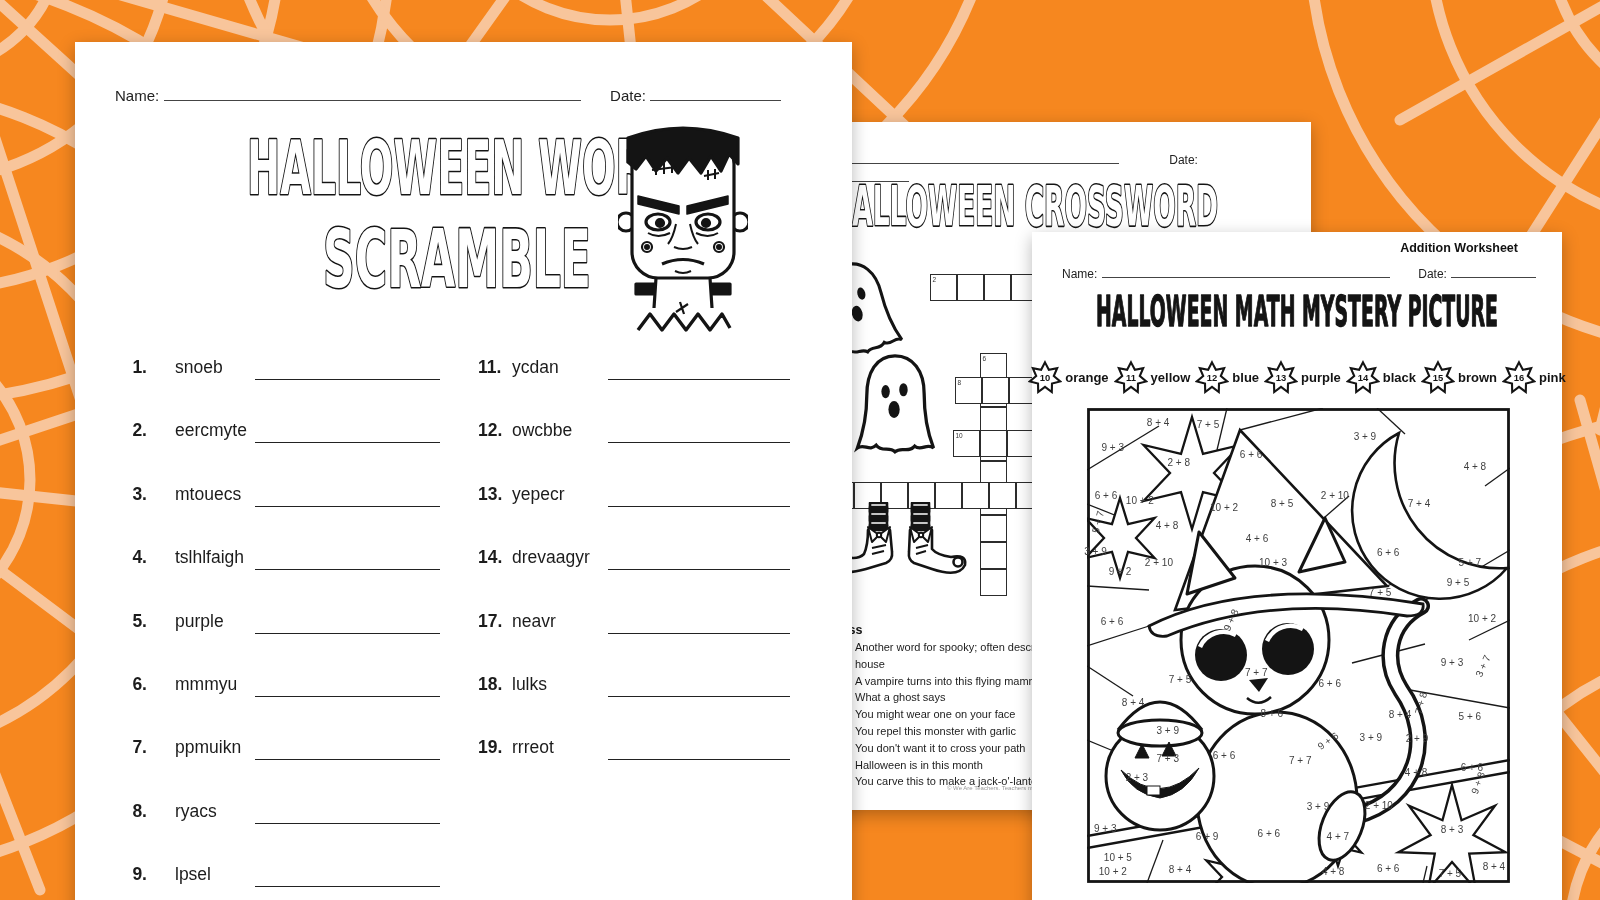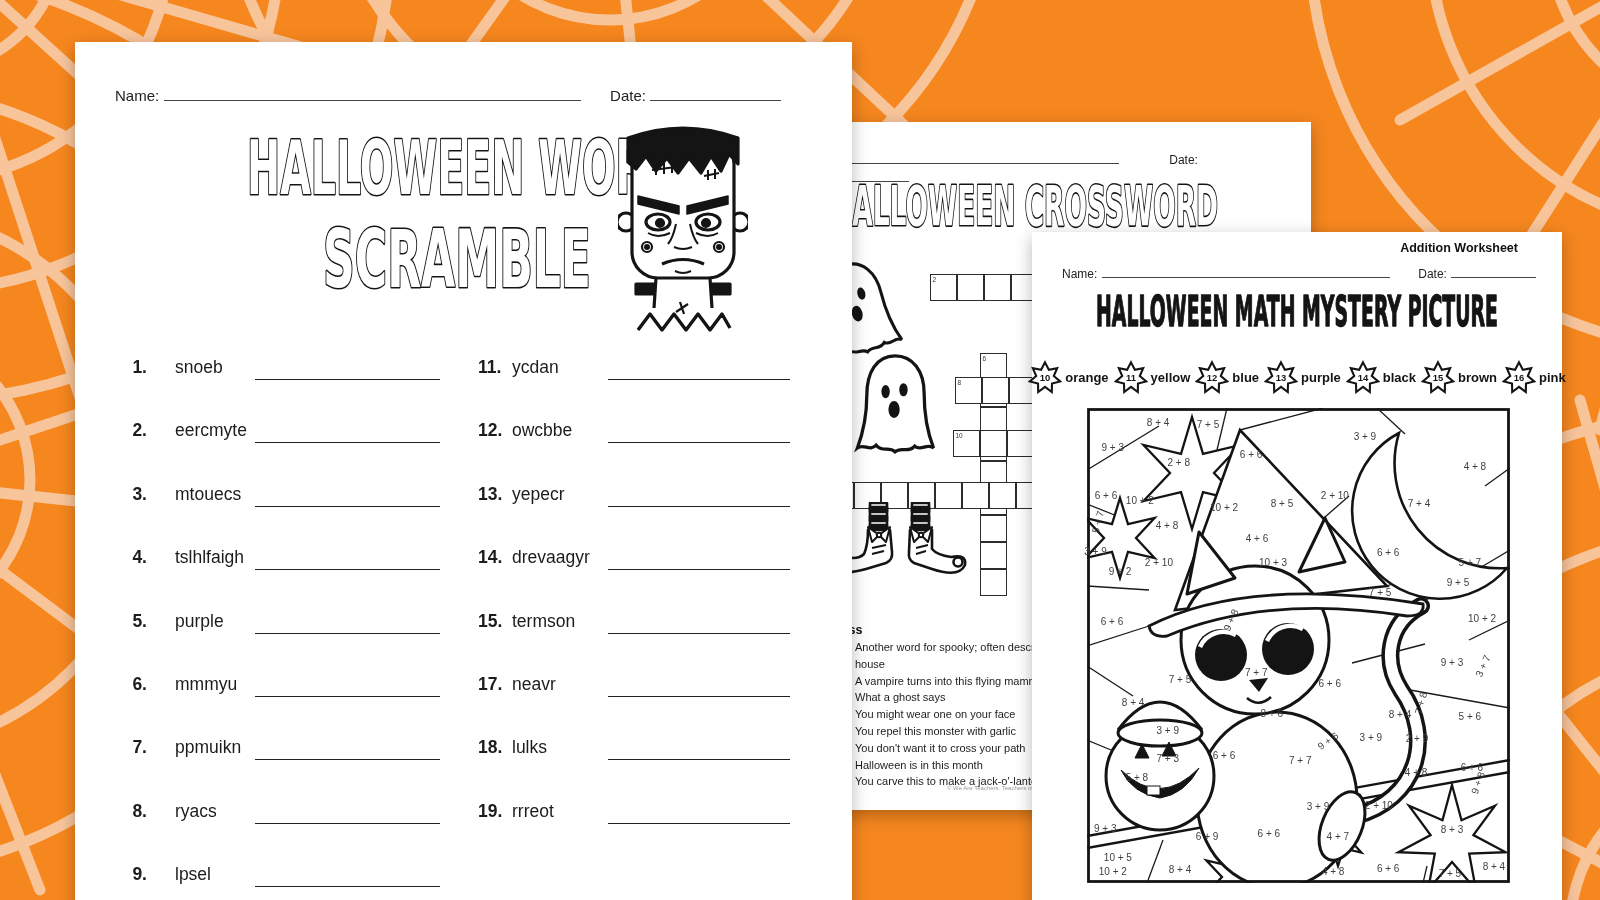--- a/index.html
+++ b/index.html
@@ -242,25 +242,20 @@
         <span class="sword">yepecr</span>
         <span class="srule"></span>
       </li>
 
       <li class="srow">
         <span class="snum">14.</span>
         <span class="sword">drevaagyr</span>
         <span class="srule"></span>
       </li>
 
-      <li class="srow">
-        <span class="snum">15.</span>
-        <span class="sword">termson</span>
-        <span class="srule"></span>
-      </li>
 
 
       <li class="srow">
         <span class="snum">17.</span>
         <span class="sword">neavr</span>
         <span class="srule"></span>
       </li>
 
       <li class="srow">
         <span class="snum">18.</span>
@@ -600,21 +595,21 @@
         <span class="prob" style="left: 74%; top: 64.4%;">8 + 4</span>
         <span class="prob" style="left: 90.5%; top: 64.8%;">5 + 6</span>
         <span class="prob" style="left: 79%; top: 62%; transform: translate(-50%, -50%) rotate(-75deg);">7 + 8</span>
         <span class="prob" style="left: 19.1%; top: 67.8%;">3 + 9</span>
         <span class="prob" style="left: 67.1%; top: 69.3%;">3 + 9</span>
         <span class="prob" style="left: 78%; top: 69.5%;">2 + 9</span>
         <span class="prob" style="left: 57%; top: 70%; transform: translate(-50%, -50%) rotate(-35deg);">9 + 6</span>
         <span class="prob" style="left: 19.1%; top: 73.7%;">7 + 3</span>
         <span class="prob" style="left: 32.4%; top: 73.1%;">6 + 6</span>
         <span class="prob" style="left: 50.4%; top: 74.1%;">7 + 7</span>
-        <span class="prob" style="left: 11.8%; top: 77.7%;">5 + 8</span>
+        <span class="prob" style="left: 11.8%; top: 77.7%;">2 + 3</span>
         <span class="prob" style="left: 77.8%; top: 76.6%;">4 + 8</span>
         <span class="prob" style="left: 91%; top: 75.6%;">6 + 6</span>
         <span class="prob" style="left: 92.5%; top: 79%; transform: translate(-50%, -50%) rotate(-70deg);">9 + 8</span>
         <span class="prob" style="left: 4.3%; top: 88.4%;">9 + 3</span>
         <span class="prob" style="left: 28.4%; top: 90.1%;">6 + 9</span>
         <span class="prob" style="left: 43%; top: 89.5%;">6 + 6</span>
         <span class="prob" style="left: 54.6%; top: 83.8%;">3 + 9</span>
         <span class="prob" style="left: 69%; top: 83.6%;">2 + 10</span>
         <span class="prob" style="left: 59.3%; top: 90.1%;">4 + 7</span>
         <span class="prob" style="left: 86.3%; top: 88.6%;">8 + 3</span>

